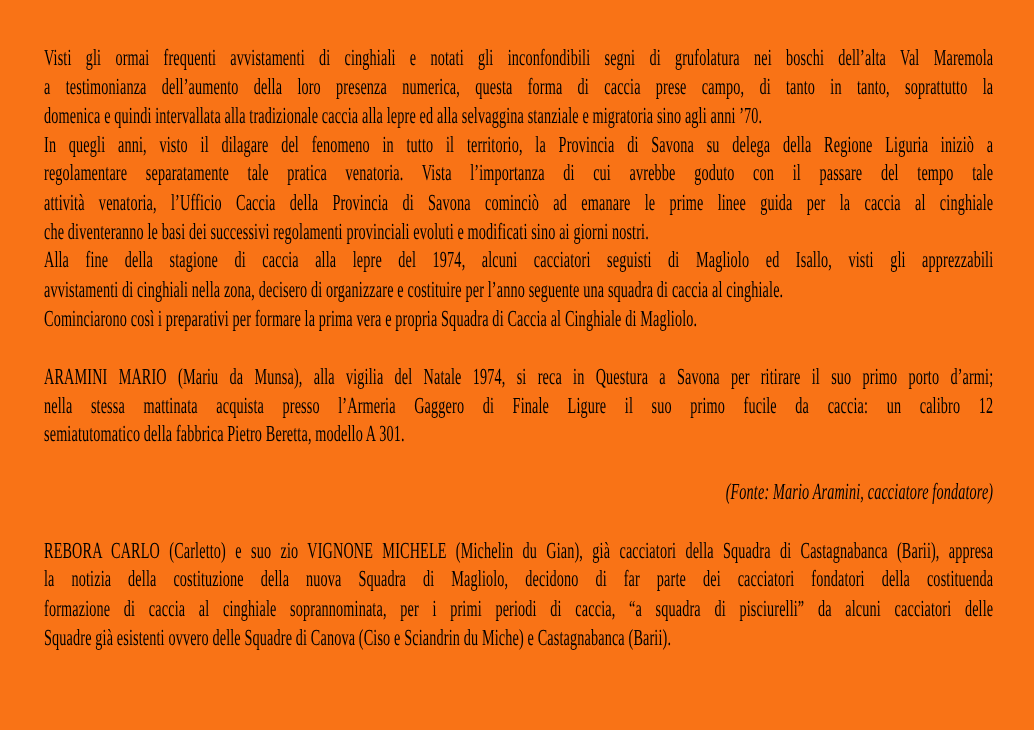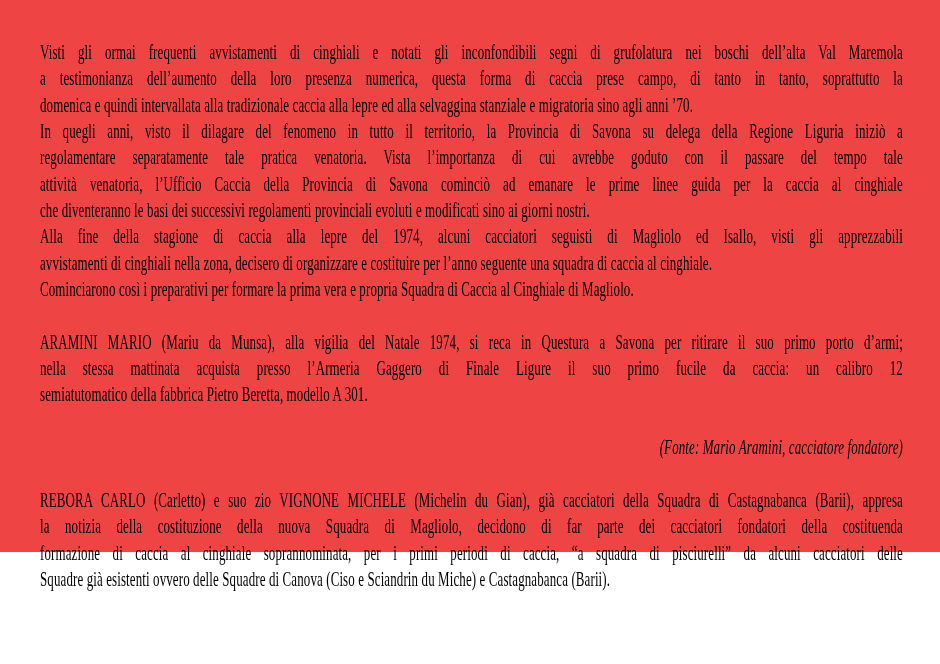--- a/index.html
+++ b/index.html
@@ -8,22 +8,22 @@
     overflow: hidden;
   }
   body {
     width: 940px;
     height: 664px;
     background: #ffffff;
   }
   .page {
     position: relative;
     width: 940px;
-    height: 552px;
-    background: #ef4444;
+    height: 664px;
+    background: #f97316;
   }
   
   .text-area {
     position: absolute;
     left: 40px;
     top: 39px;
   }
   .condensed {
     width: 1400px;
     transform: scaleX(0.6164);

